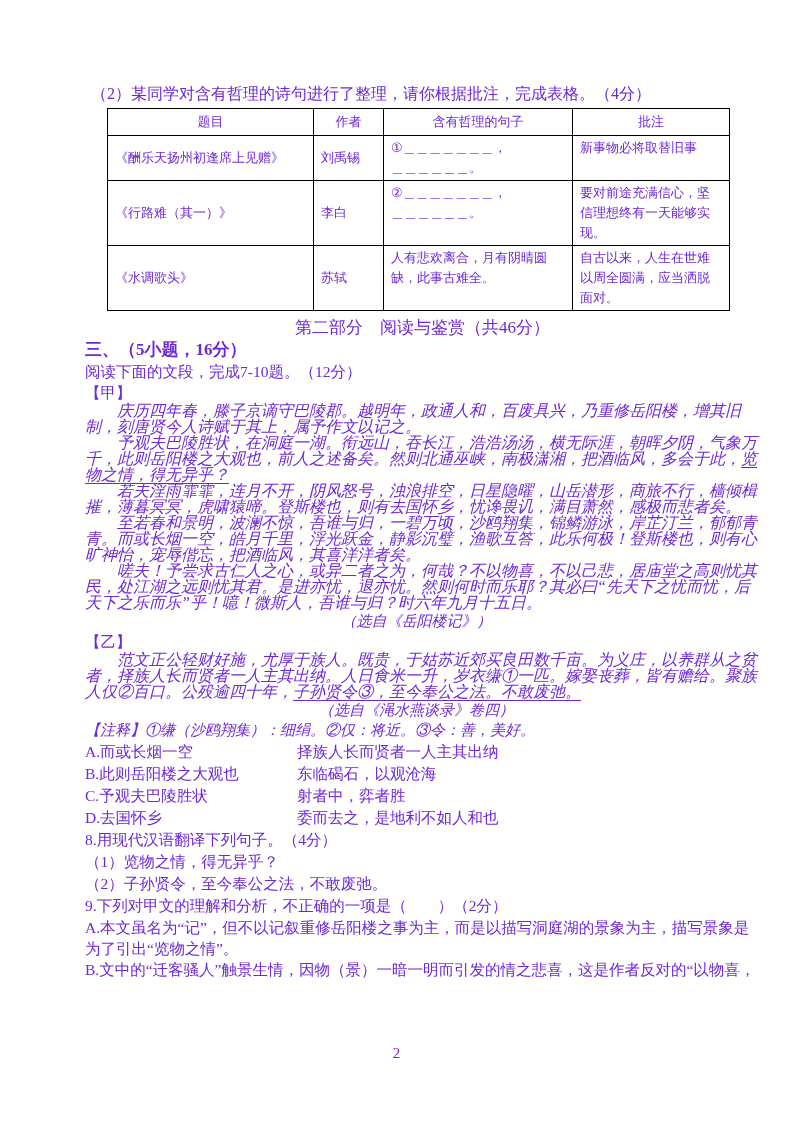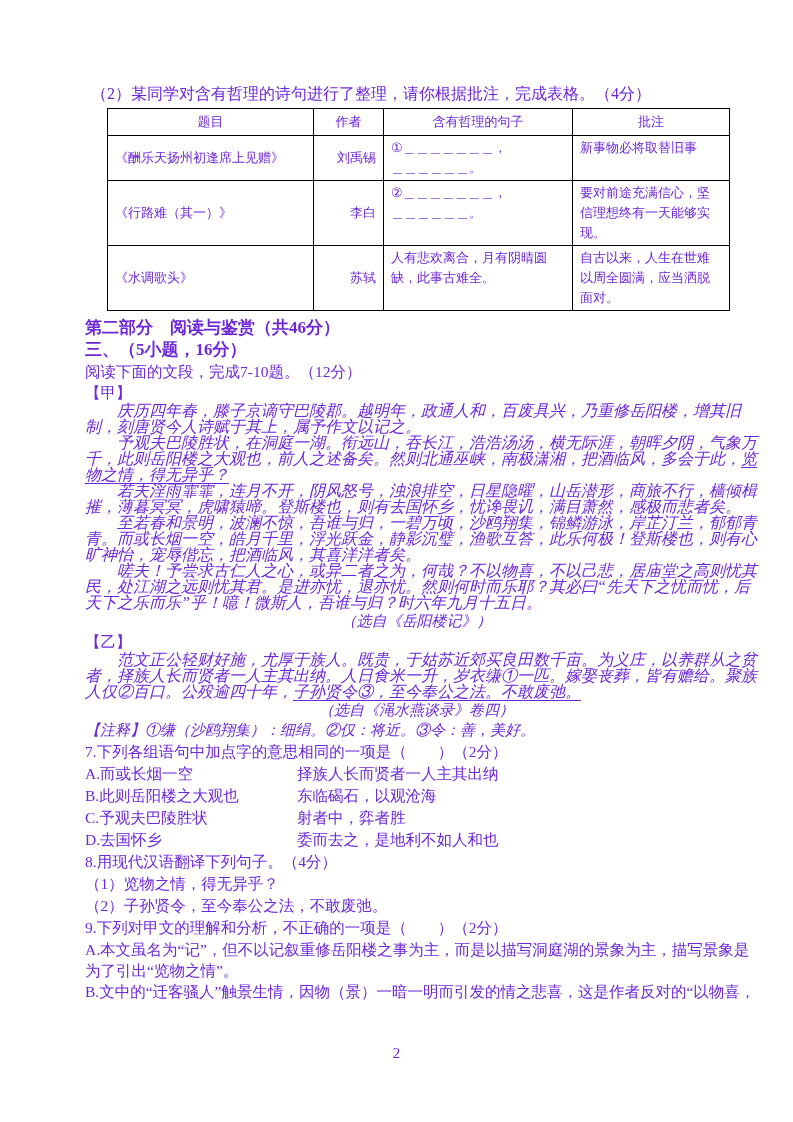--- a/index.html
+++ b/index.html
@@ -20,25 +20,25 @@
     border-collapse:collapse;
     table-layout:fixed;
     width:622px;
     margin:4px 0 0 22px;
     font-size:13px;
     line-height:20px;
   }
   table.poem td{border:1px solid #000;padding:2px 7px;}
   td.hd{text-align:center;height:22px;vertical-align:middle;}
   td.title{vertical-align:middle;height:40px;}
-  td.author{text-align:right;vertical-align:middle;}
+  td.author{text-align:left;vertical-align:middle;}
   td.sentence,td.note{vertical-align:top;padding-top:4px;}
   tr.r3 td{height:60px;}
 
-  .part-title{margin-top:6px;font-size:17px;line-height:22px;font-weight:bold;}
+  .part-title{margin-top:6px;font-size:17px;line-height:22px;font-weight:normal;text-align:center;}
   .section-title{font-size:17px;line-height:22px;font-weight:bold;}
   .instruction{font-size:15.5px;line-height:21px;}
   .blk-label{font-size:15.5px;line-height:21px;}
 
   .passage{font-size:16px;line-height:16px;font-style:italic;text-indent:2em;margin:0;}
   .passage .ul{ text-decoration:underline; text-underline-offset:3px;}
   .source{font-size:15px;line-height:20px;font-style:italic;text-align:center;padding-right:12px;}
   .notes{font-size:15px;line-height:21px;font-style:italic;}
 
   .qline{font-size:15.5px;line-height:22px;}
@@ -115,21 +115,20 @@
     <p class="passage">至若春和景明，波澜不惊，吾谁与归，一碧万顷，沙鸥翔集，锦鳞游泳，岸芷汀兰，郁郁青青。而或长烟一空，皓月千里，浮光跃金，静影沉璧，渔歌互答，此乐何极！登斯楼也，则有心旷神怡，宠辱偕忘，把酒临风，其喜洋洋者矣。</p>
     <p class="passage">嗟夫！予尝求古仁人之心，或异二者之为，何哉？不以物喜，不以己悲，居庙堂之高则忧其民，处江湖之远则忧其君。是进亦忧，退亦忧。然则何时而乐耶？其必曰“先天下之忧而忧，后天下之乐而乐”乎！噫！微斯人，吾谁与归？时六年九月十五日。</p>
     <div class="source">（选自《岳阳楼记》）</div>
 
     <div class="blk-label">【乙】</div>
     <p class="passage"><span>范文正公轻财好施，尤厚于族人。既贵，于姑苏近郊买良田数千亩。为义庄，以养群从之贫者，择族人长而贤者一人主其出纳。人日食米一升，岁衣缣①一匹。嫁娶丧葬，皆有赡给。聚族人仅②百口。公殁逾四十年，</span><span class="ul">子孙贤令③，至今奉公之法。不敢废弛。</span></p>
     <div class="source">（选自《渑水燕谈录》卷四）</div>
 
     <div class="notes">【注释】①缣（沙鸥翔集）：细绢。②仅：将近。③令：善，美好。</div>
 
-    <div class="qline">7.下列各组语句中加点字的意思相同的一项是（　　）（2分）</div>
     <div class="q7row">
       <span class="q7left">A.而或长烟一空</span>
       <span class="q7right">择族人长而贤者一人主其出纳</span>
     </div>
     <div class="q7row">
       <span class="q7left">B.此则岳阳楼之大观也</span>
       <span class="q7right">东临碣石，以观沧海</span>
     </div>
     <div class="q7row">
       <span class="q7left">C.予观夫巴陵胜状</span>

